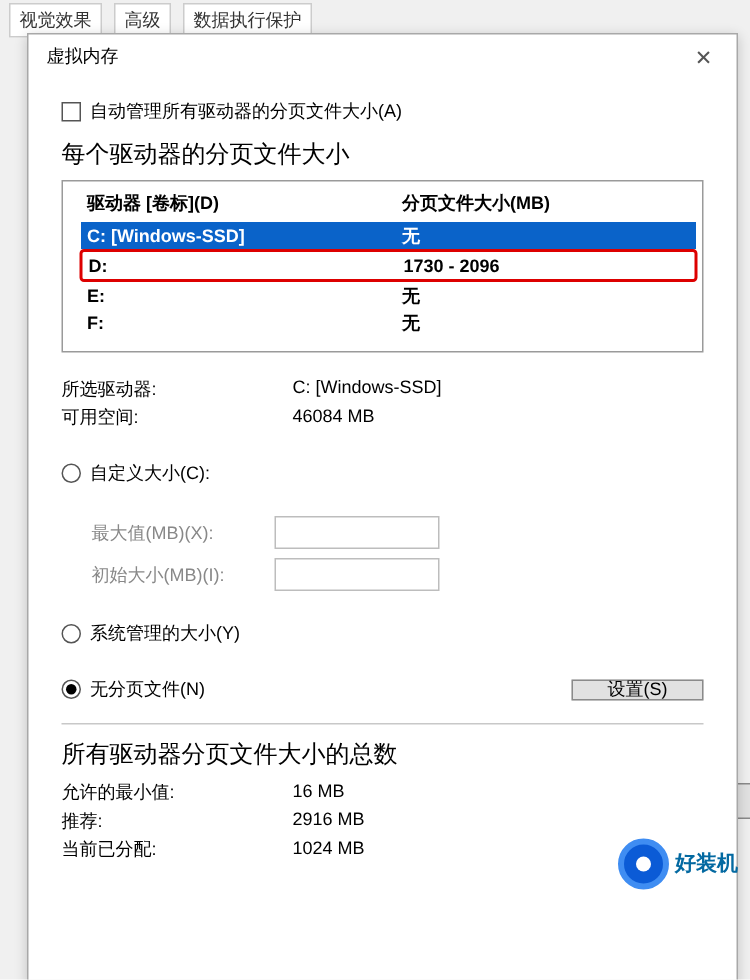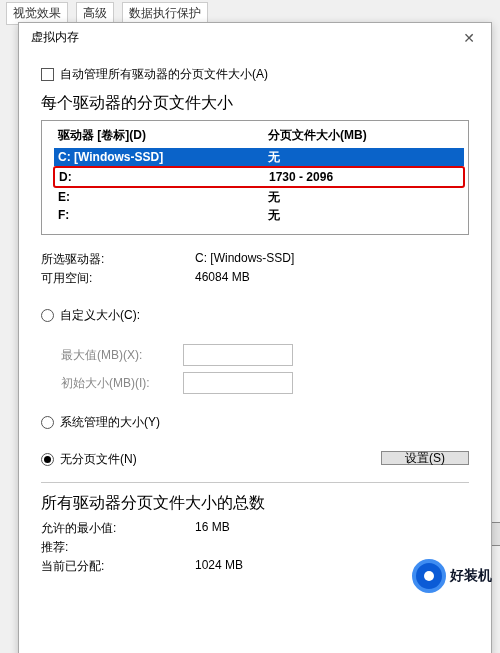--- a/index.html
+++ b/index.html
@@ -161,21 +161,21 @@
     padding: 10px 14px 14px 14px;
     border-top: 1px solid #ddd;
     background: #f3f3f3;
   }
   .watermark {
     position: absolute;
     right: 8px; bottom: 60px;
     display: flex;
     align-items: center;
     gap: 4px;
-    color: #0f172a;
+    color: #0369a1;
     font-size: 14px;
     font-weight: bold;
   }
   .wm-circle {
     width: 34px; height: 34px;
     border-radius: 50%;
     background: #0b5bd6;
     border: 4px solid #3f8df2;
     position: relative;
   }
@@ -270,38 +270,39 @@
         <span class="input-label">初始大小(MB)(I):</span>
         <span class="input-box"></span>
       </div>
     </div>
 
     <div class="radio-row">
       <span class="radio"></span>
       <span>系统管理的大小(Y)</span>
     </div>
 
-    <div style="display:flex;align-items:flex-start;justify-content:space-between;">
+    <div style="display:flex;align-items:center;justify-content:space-between;">
       <div class="radio-row" style="margin:0">
         <span class="radio checked"></span>
         <span>无分页文件(N)</span>
       </div>
       <span class="btn">设置(S)</span>
     </div>
 
     <hr class="divider">
 
     <div class="section-label">所有驱动器分页文件大小的总数</div>
 
     <div class="info-row">
       <span class="info-label">允许的最小值:</span>
       <span class="info-value">16 MB</span>
     </div>
     <div class="info-row">
       <span class="info-label">推荐:</span>
+      <span class="info-value">2916 MB</span>
     </div>
     <div class="info-row">
       <span class="info-label">当前已分配:</span>
       <span class="info-value">1024 MB</span>
     </div>
 
   </div>
 
 </div>
 

